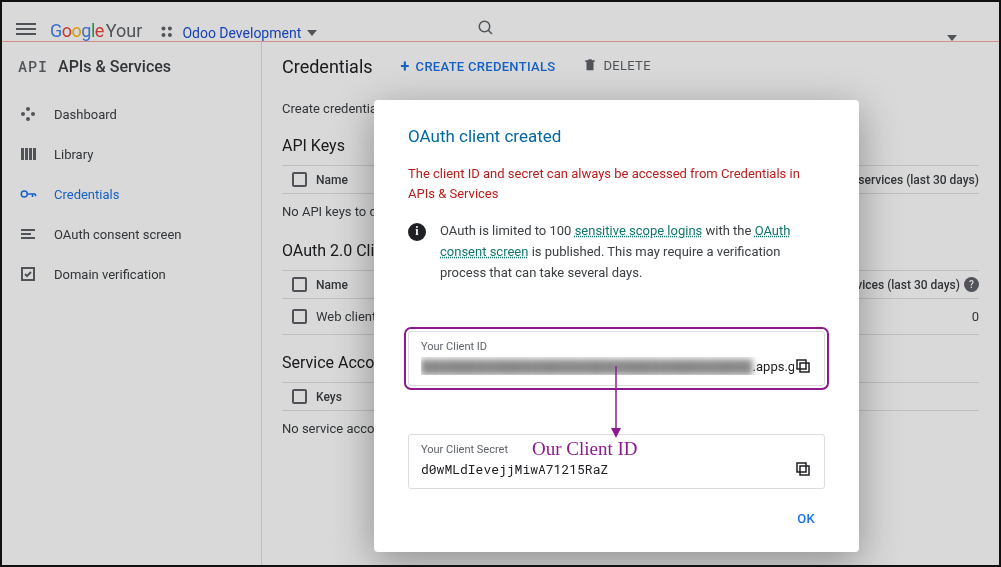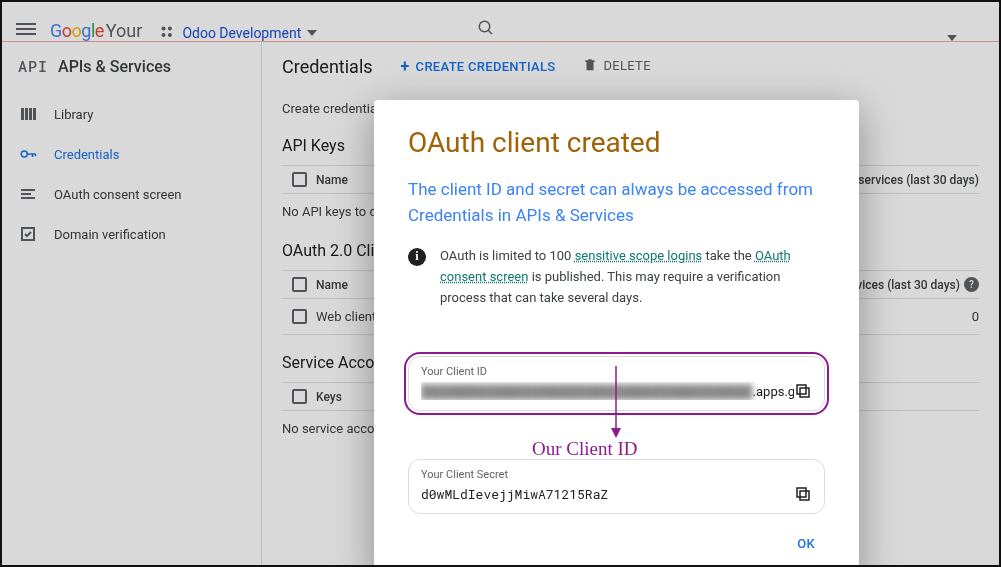--- a/index.html
+++ b/index.html
@@ -42,27 +42,27 @@
 .tbl-head { display:flex; align-items:center; padding:6px 0; border-top:1px solid #e0e0e0; border-bottom:1px solid #e0e0e0; font-size:12px; color:#3c4043; font-weight:500; }
 .tbl-head .cb, .tbl-row .cb { width:34px; display:flex; justify-content:center; }
 .chk { width:15px; height:15px; border:2px solid #5f6368; border-radius:2px; }
 .tbl-head .col-name { width:120px; }
 .tbl-head .col-right, .tbl-row .col-right { margin-left:auto; display:flex; align-items:center; gap:4px; }
 .tbl-row { display:flex; align-items:center; padding:10px 0; border-bottom:1px solid #e0e0e0; font-size:13px; color:#3c4043; }
 .empty-row { font-size:13px; color:#3c4043; padding:10px 0 4px; }
 .help-ic { width:15px; height:15px; border-radius:50%; background:#5f6368; color:#fff; font-size:10px; display:flex; align-items:center; justify-content:center; }
 
 .dialog { position:absolute; z-index:10; left:372px; top:98px; width:485px; background:#fff; border-radius:4px; box-shadow:0 10px 40px rgba(0,0,0,0.35); padding: 26px 34px 18px; }
-.dialog h2 { font-size:28px; color:#a16207; font-weight:400; margin-bottom:18px; }
-.dialog p.lead { font-size:17px; color:#3b82f6; line-height:1.5; margin-bottom:18px; }
+.dialog h2 { font-size:17px; color:#0369a1; font-weight:400; margin-bottom:18px; }
+.dialog p.lead { font-size:13px; color:#b91c1c; line-height:1.5; margin-bottom:18px; }
 .notice { display:flex; gap:14px; font-size:13px; color:#3c4043; line-height:1.6; margin-bottom:20px; }
 .notice .info-ic { width:18px; height:18px; border-radius:50%; background:#202124; color:#fff; font-size:12px; font-weight:bold; display:flex; align-items:center; justify-content:center; flex-shrink:0; margin-top:2px; font-family:serif; }
 .notice a { color:#0f766e; text-decoration:underline dotted; }
 
-.field-box { border:1px solid #dadce0; border-radius:12px; padding:8px 12px 10px; margin-bottom:14px; position:relative;margin-top:48px; }
+.field-box { border:1px solid #dadce0; border-radius:3px; padding:8px 12px 10px; margin-bottom:14px; position:relative;margin-top:48px; }
 .field-box.highlight { outline:2px solid #8e1b8e; outline-offset:2px; }
 .field-label { font-size:11px; color:#5f6368; margin-bottom:4px; }
 .field-row { display:flex; align-items:center; }
 .field-val { flex:1; font-family:"Roboto Mono", monospace; font-size:13px; color:#202124; white-space:nowrap; overflow:hidden; }
 .blurred { filter: blur(3px); color:#888; }
 .copy-ic { width:18px; height:18px; cursor:pointer; flex-shrink:0; }
 .copy-ic svg { width:100%; height:100%; }
 
 .ok-btn { color:#1a73e8; font-weight:500; font-size:13px; background:none; border:none; cursor:pointer; padding:8px 10px; float:right; letter-spacing:0.3px; }
 
@@ -99,20 +99,31 @@
 
 <div class="main">
 
   <div class="sidebar">
     <div class="sidebar-header">
       <span class="api-mono">API</span>
       <span>APIs &amp; Services</span>
     </div>
     <div class="sidebar-item">
       <span class="ic">
+          <svg width="16" height="16" viewBox="0 0 16 16">
+            <circle cx="3" cy="8" r="2" fill="#5f6368"></circle>
+            <circle cx="8" cy="3" r="2" fill="#5f6368"></circle>
+            <circle cx="13" cy="8" r="2" fill="#5f6368"></circle>
+            <circle cx="8" cy="13" r="2" fill="#5f6368"></circle>
+          </svg>
+        </span>
+      <span>Dashboard</span>
+    </div>
+    <div class="sidebar-item">
+      <span class="ic">
           <svg width="16" height="16" viewBox="0 0 16 16" fill="#5f6368">
             <rect x="1" y="2" width="3" height="12"></rect>
             <rect x="5" y="2" width="3" height="12"></rect>
             <rect x="9" y="2" width="3" height="12"></rect>
             <rect x="13" y="2" width="3" height="12"></rect>
           </svg>
         </span>
       <span>Library</span>
     </div>
     <div class="sidebar-item active">
@@ -205,21 +216,21 @@
 </div>
 
 <div class="overlay"></div>
 
 <div class="dialog">
   <h2>OAuth client created</h2>
   <p class="lead">The client ID and secret can always be accessed from Credentials in APIs &amp; Services</p>
   <div class="notice">
     <span class="info-ic">i</span>
     <span>
-      <span>OAuth is limited to 100 </span><a href="#">sensitive scope logins</a><span> take the </span><a href="#">OAuth consent screen</a><span> is published. This may require a verification process that can take several days.</span>
+      <span>OAuth is limited to 100 </span><a href="#">sensitive scope logins</a><span> with the </span><a href="#">OAuth consent screen</a><span> is published. This may require a verification process that can take several days.</span>
     </span>
   </div>
 
   <div class="field-box highlight">
     <div class="field-label">Your Client ID</div>
     <div class="field-row">
       <span class="field-val">
         <span class="blurred">████████████████████████████████████</span><span>.apps.go</span>
       </span>
       <span class="copy-ic">

